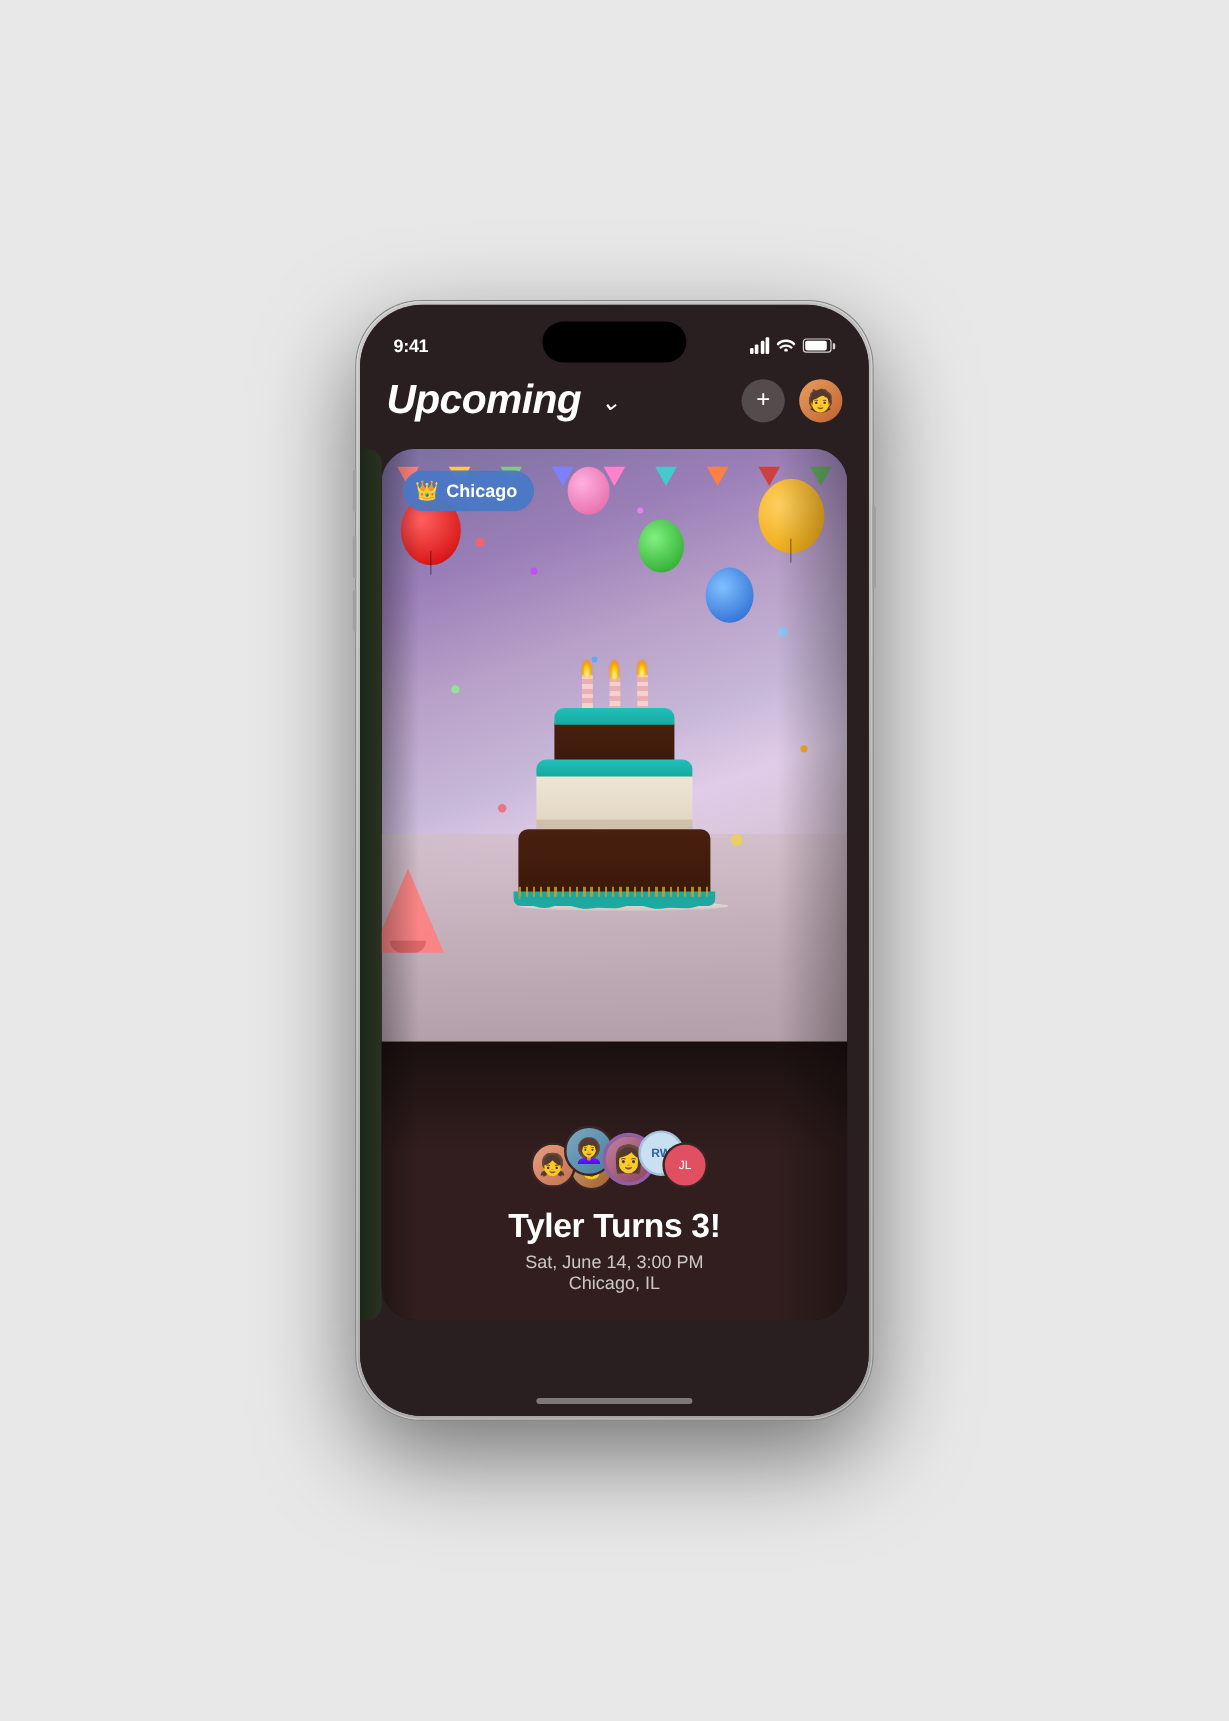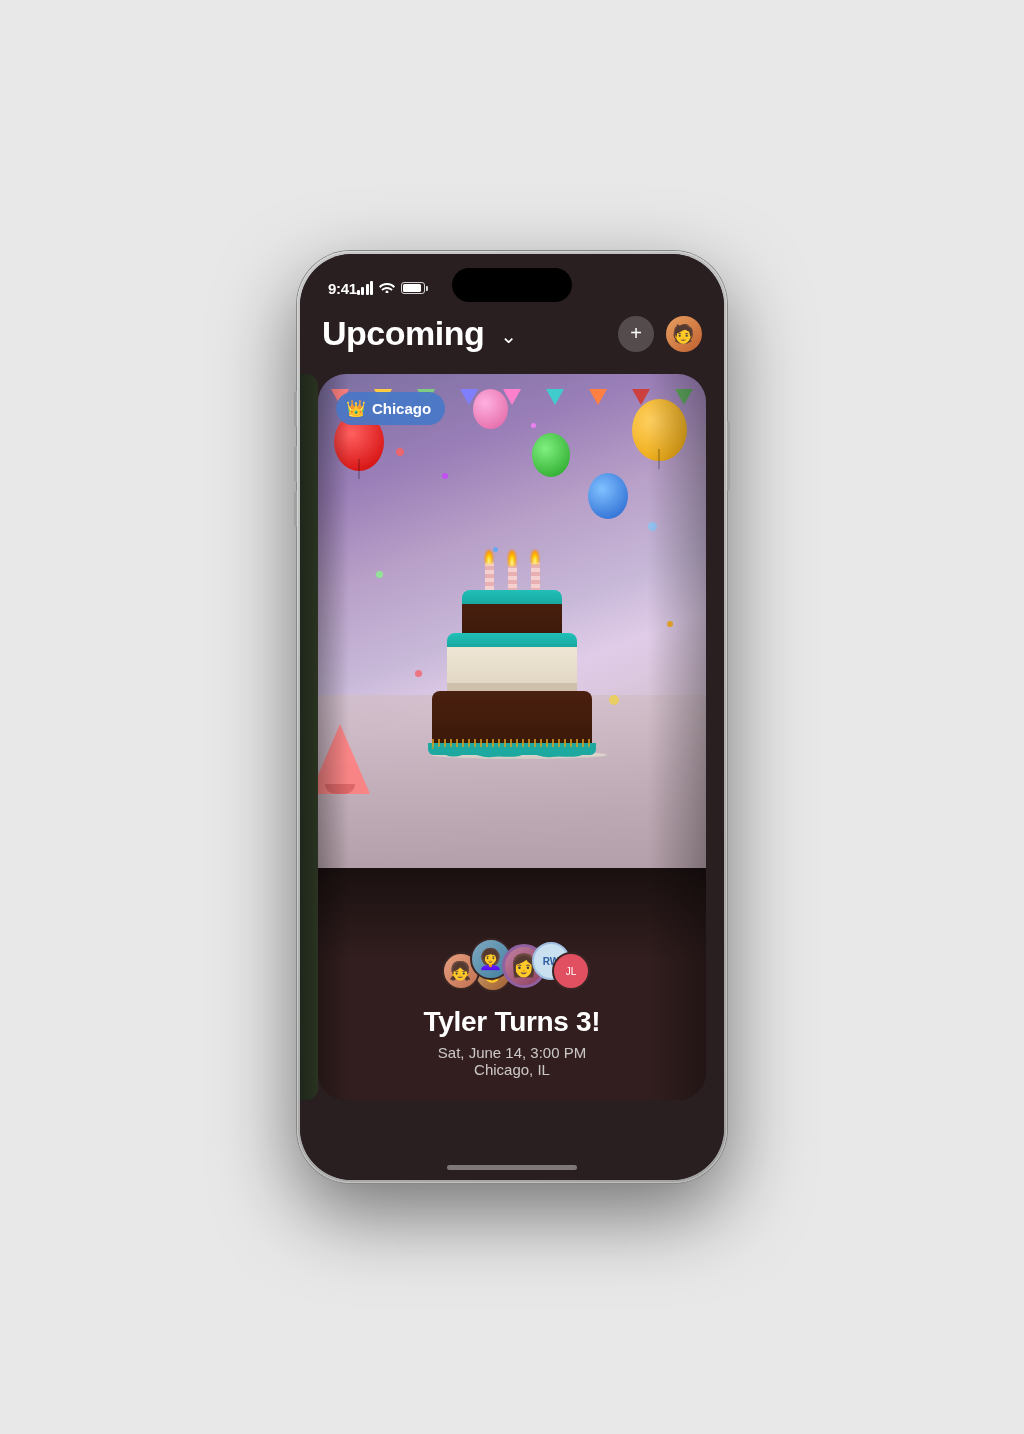--- a/index.html
+++ b/index.html
@@ -72,21 +72,21 @@
 
     
     .status-bar {
       position: absolute;
       top: 0;
       left: 0;
       right: 0;
       height: 54px;
       display: flex;
       align-items: center;
-      justify-content: flex-start;
+      justify-content: space-between;
       padding: 14px 28px 0;
       z-index: 50;
     }
 
     .status-time {
       font-size: 15px;
       font-weight: 600;
       color: #fff;
       letter-spacing: -0.3px;
     }
@@ -166,20 +166,21 @@
       align-items: center;
       justify-content: space-between;
       padding: 0 22px;
       z-index: 20;
     }
 
     .header-title {
       display: flex;
       align-items: center;
       gap: 16px;
+      font-style: italic;
     }
 
     .header-title-text {
       font-size: 34px;
       font-weight: 700;
       color: #fff;
       letter-spacing: -0.5px;
     }
 
     .chevron-down {

